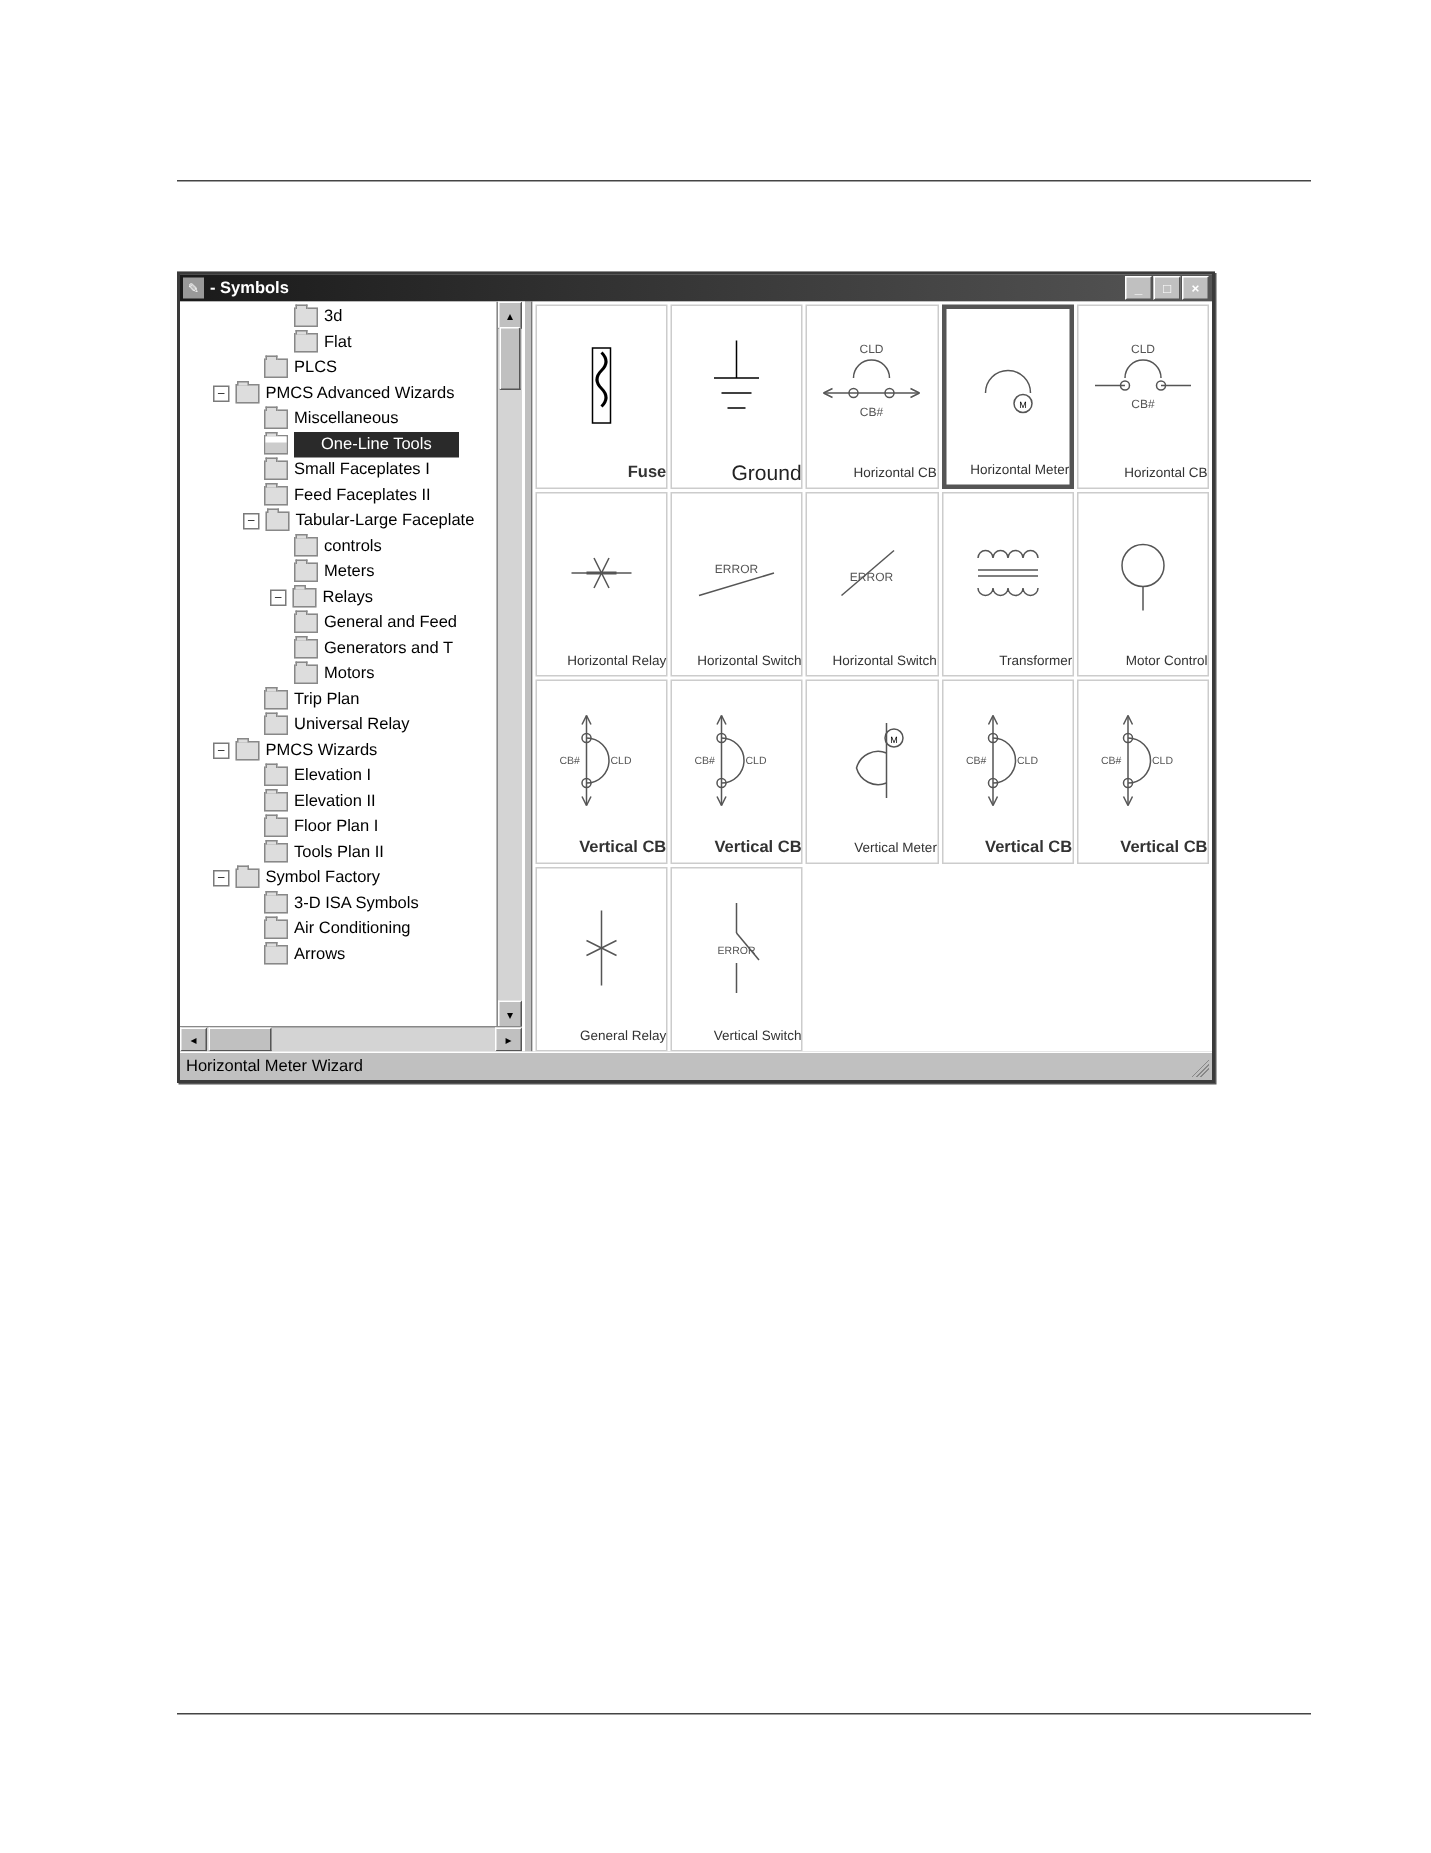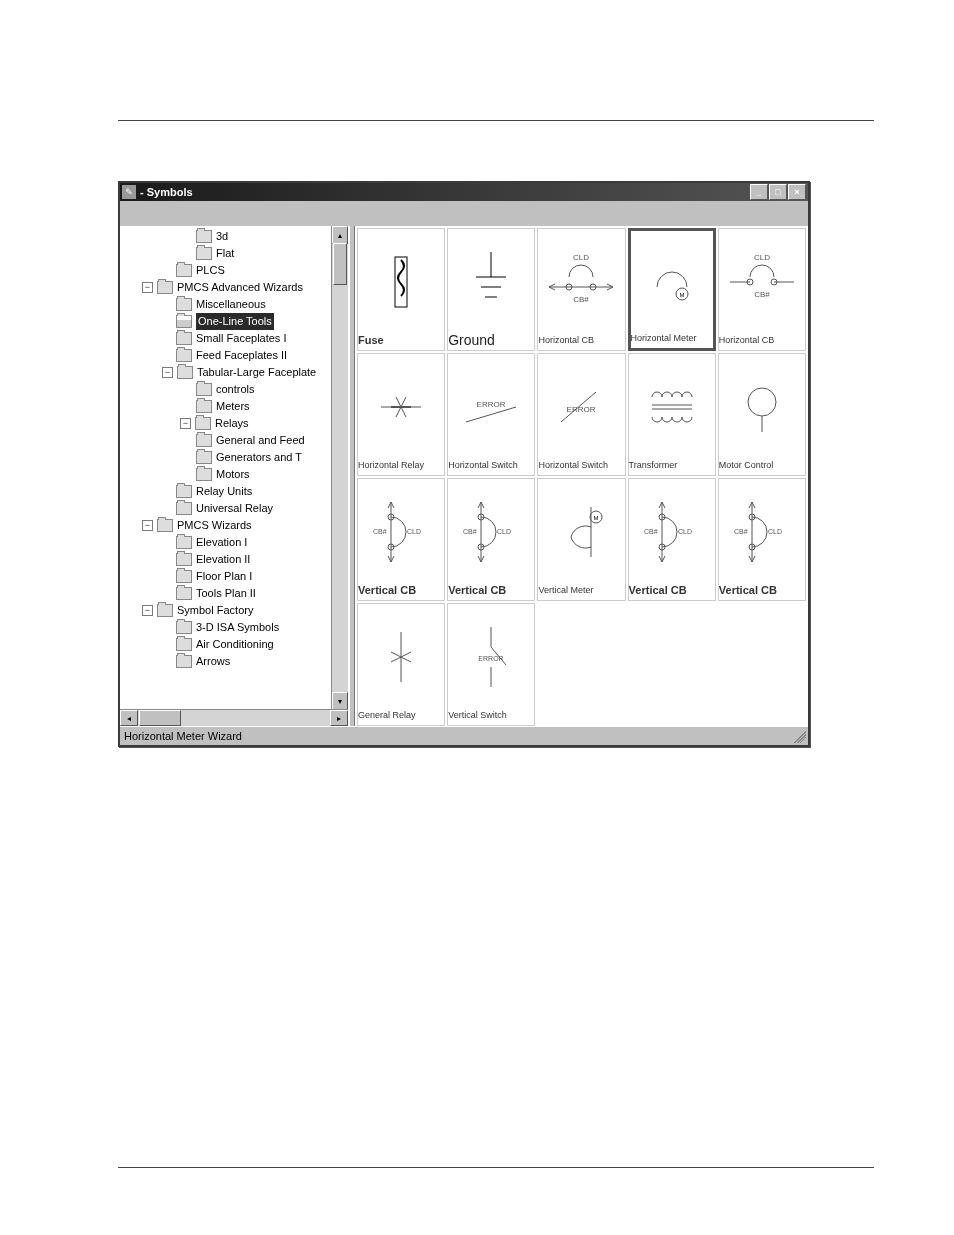--- a/index.html
+++ b/index.html
@@ -56,21 +56,20 @@
     display: flex;
     align-items: center;
     justify-content: center;
     font-size: 9px;
     font-weight: bold;
     font-family: Arial;
   }
   .client {
     display: flex;
     height: 500px;
-    margin-top: 25px;
   }
   .treepane {
     width: 228px;
     background: #fff;
     position: relative;
     overflow: hidden;
   }
   .tree {
     padding: 2px 0 2px 4px;
     font-size: 11px;
@@ -115,21 +114,21 @@
   .folder.open::after{
     content:"";
     position:absolute;
     inset:0;
     background:#ccc;
     border-top:4px solid #fff;
   }
   .sel {
     background: #2a2a2a;
     color: #fff;
-    padding: 0 2px;
+    padding: 0 18px;
   }
   .vscroll {
     position: absolute;
     right: 0; top: 0; bottom: 16px;
     width: 16px;
     background: #d4d4d4;
     border-left: 1px solid #888;
   }
   .sb-btn {
     height: 16px;
@@ -173,21 +172,21 @@
     grid-auto-rows: 125px;
     gap: 0;
     padding: 1px;
     align-content: start;
   }
   .symcell {
     border: 1px solid #ccc;
     margin:1px;
     display: flex;
     flex-direction: column;
-    align-items: flex-start;
+    align-items: flex-end;
     justify-content: flex-end;
     position: relative;
     background:#fff;
   }
   .symcell.selcell{
     border:3px solid #555;
   }
   .symlabel {
     font-size: 9px;
     color: #333;
@@ -322,21 +321,21 @@
               <span>Generators and T</span>
             </div>
             <div class="row">
               <span style="display: inline-block; width: 72px;"></span>
               <span class="folder"></span>
               <span>Motors</span>
             </div>
             <div class="row">
               <span style="display: inline-block; width: 52px;"></span>
               <span class="folder"></span>
-              <span>Relay Units</span>
+              <span>Trip Plan</span>
             </div>
             <div class="row">
               <span style="display: inline-block; width: 52px;"></span>
               <span class="folder"></span>
               <span>Universal Relay</span>
             </div>
             <div class="row">
               <span style="display: inline-block; width: 18px;"></span>
               <span class="expander">−</span>
               <span class="folder"></span>

